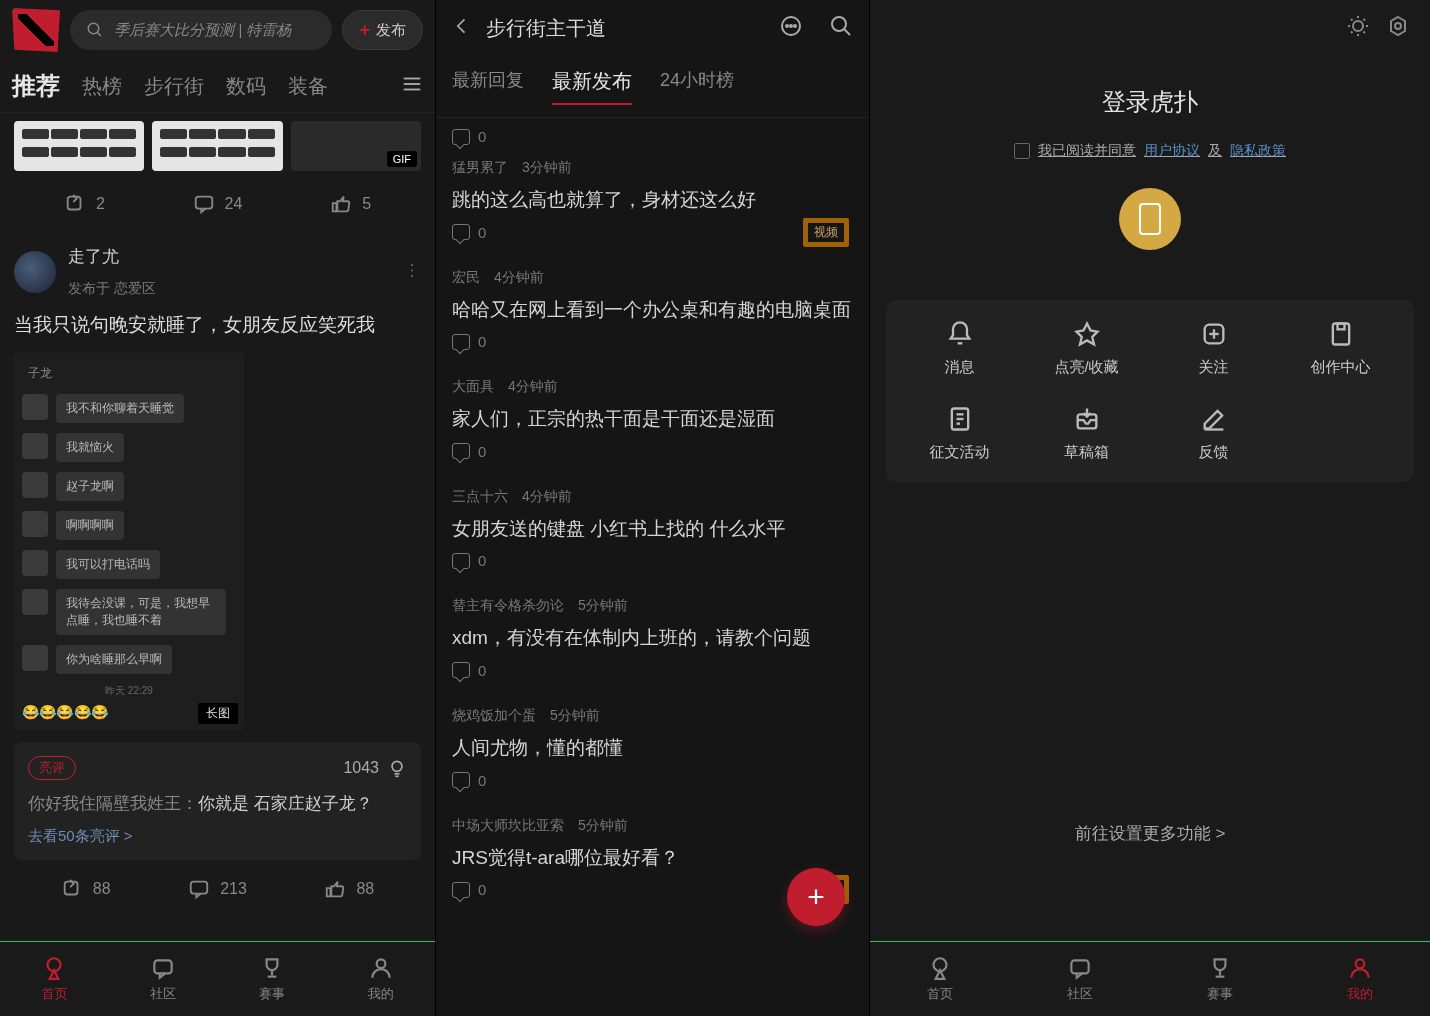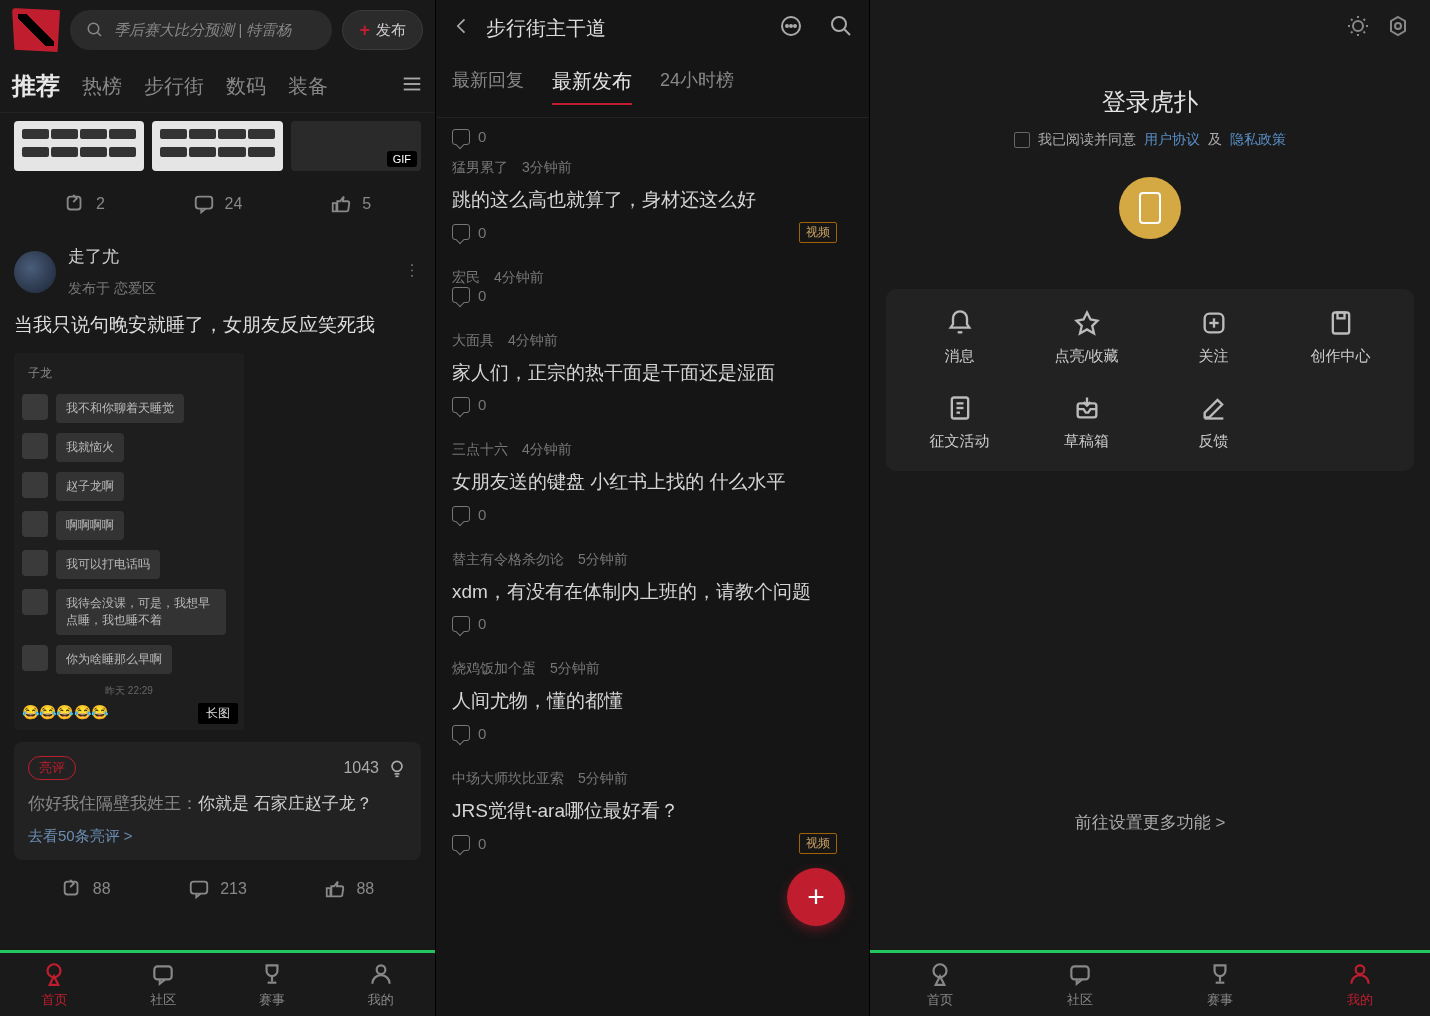--- a/index.html
+++ b/index.html
@@ -50,48 +50,48 @@
 .long-badge { position: absolute; right: 6px; bottom: 6px; background: #000; color: #ddd; font-size: 12px; padding: 2px 8px; border-radius: 2px; }
 
 .comment-box { background: #222; border-radius: 8px; padding: 14px; margin-top: 12px; }
 .cbx-hdr { display: flex; align-items: center; justify-content: space-between; }
 .hot-tag { border: 1px solid #c01e2f; color: #c01e2f; font-size: 13px; padding: 2px 10px; border-radius: 12px; }
 .light-cnt { display: flex; align-items: center; gap: 8px; color: #aaa; font-size: 16px; }
 .ctext { margin-top: 12px; font-size: 17px; color: #888; }
 .ctext .hl { color: #d0d0d0; }
 .see-more { margin-top: 12px; font-size: 15px; color: #6b8db3; }
 
-.bottom-nav { position: absolute; bottom: 0; left: 0; right: 0; height: 66px; background: #1a1a1a; border-top: 3px solid #22c55e; display: flex; }
+.bottom-nav { position: absolute; bottom: 0; left: 0; right: 0; height: 75px; background: #1a1a1a; border-top: 1px solid #22c55e; display: flex; }
 .nav-item { flex: 1; display: flex; flex-direction: column; align-items: center; justify-content: center; gap: 4px; color: #888; font-size: 13px; }
 .nav-item.active { color: #c01e2f; }
 .nav-icn { width: 26px; height: 26px; }
 
 
 .mid-header { display: flex; align-items: center; padding: 14px 16px; gap: 14px; }
 .back-arrow { color: #aaa; }
 .mid-title { font-size: 20px; color: #ddd; flex: 1; }
 .mid-hdr-icn { color: #aaa; margin-left: 12px; }
 
 .mid-tabs { display: flex; padding: 12px 16px; gap: 28px; border-bottom: 1px solid #222; }
 .mtab { font-size: 18px; color: #888; padding-bottom: 8px; }
 .mtab.active { color: #e5e5e5; font-size: 20px; border-bottom: 2px solid #c01e2f; }
 
 .mid-list { padding: 4px 16px 80px; }
 .mli { padding: 14px 0; }
 .mli-meta { display: flex; gap: 14px; font-size: 14px; color: #777; }
 .mli-title { font-size: 19px; color: #d5d5d5; margin: 10px 0; line-height: 1.4; }
 .mli-ft { display: flex; align-items: center; gap: 8px; color: #777; font-size: 15px; position: relative; }
-.vid-tag { position: absolute; right: 16px; border: 1px solid #a16207; color: #c9a063; font-size: 12px; padding: 1px 6px; border-radius: 2px; }
+.vid-tag { position: absolute; right: 4px; border: 5px solid #a16207; color: #c9a063; font-size: 12px; padding: 1px 6px; border-radius: 2px; }
 
 .fab { position: absolute; right: 24px; bottom: 90px; width: 58px; height: 58px; border-radius: 50%; background: #c01e2f; display: flex; align-items: center; justify-content: center; color: #fff; font-size: 30px; box-shadow: 0 4px 12px rgba(192,30,47,.4); }
 
 
 .right-hdr { display: flex; justify-content: flex-end; padding: 14px 20px; gap: 16px; color: #888; }
 .login-title { text-align: center; font-size: 24px; color: #e5e5e5; margin-top: 30px; }
-.agree-row { display: flex; justify-content: center; align-items: center; gap: 8px; margin-top: 13px; font-size: 14px; color: #aaa; }
+.agree-row { display: flex; justify-content: center; align-items: center; gap: 8px; margin-top: 24px; font-size: 14px; color: #aaa; text-decoration: underline; }
 .agree-row .lk { color: #5a8fc7; }
 .chk { width: 16px; height: 16px; border: 1px solid #666; border-radius: 2px; }
 .login-btn-wrap { display: flex; justify-content: center; margin-top: 28px; }
 .login-circle { width: 62px; height: 62px; border-radius: 50%; background: #d4a843; display: flex; align-items: center; justify-content: center; }
 .phone-icn-inner { width: 22px; height: 32px; border: 2px solid #fff; border-radius: 4px; }
 
 .grid-box { margin: 50px 16px 0; background: #222; border-radius: 10px; padding: 20px 10px; display: grid; grid-template-columns: repeat(4, 1fr); row-gap: 28px; }
 .grid-item { display: flex; flex-direction: column; align-items: center; gap: 10px; color: #ccc; font-size: 15px; }
 .gi-icn { width: 28px; height: 28px; color: #bbb; }
 
@@ -348,20 +348,21 @@
       <div class="comment-icn-sm"></div>
       <span>0</span>
       <span class="vid-tag">视频</span>
     </div>
         </div>
         <div class="mli">
     <div class="mli-meta">
             <span>宏民</span>
             <span>4分钟前</span>
           </div>
+    <div class="mli-title">哈哈又在网上看到一个办公桌和有趣的电脑桌面</div>
     <div class="mli-ft">
       <div class="comment-icn-sm"></div>
       <span>0</span>
 
     </div>
         </div>
         <div class="mli">
     <div class="mli-meta">
             <span>大面具</span>
             <span>4分钟前</span>

